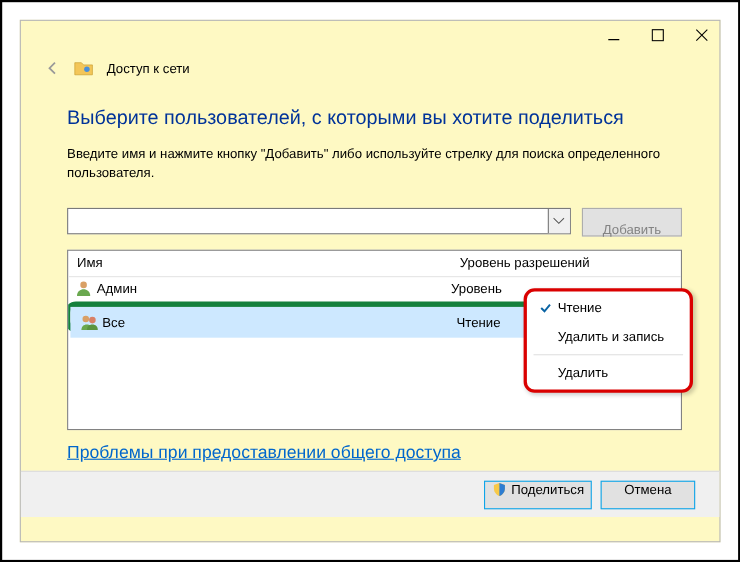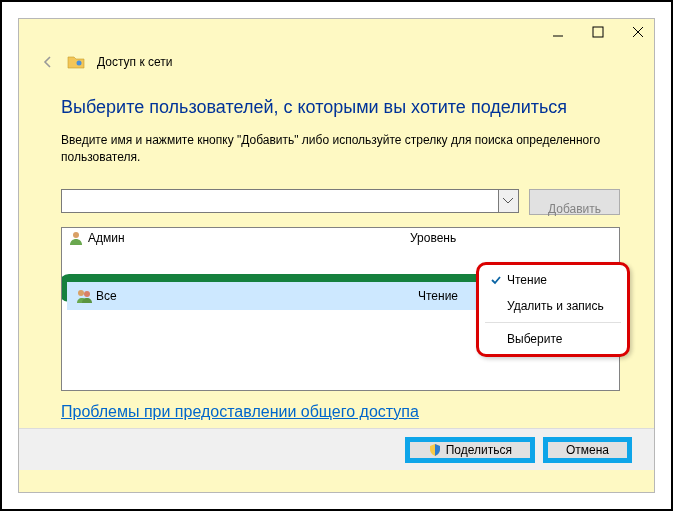--- a/index.html
+++ b/index.html
@@ -23,27 +23,27 @@
   .addbtn{height:24px;padding:12px 18px;border:1px solid #adadad;background:#e1e1e1;color:#838383;font:inherit}
   .tbl{border:1px solid #828282;background:#fff;height:164px;position:relative;overflow:hidden;margin-bottom:12px}
   .thead{display:flex;height:24px;border-bottom:1px solid #e5e5e5}
   .th{padding:4px 8px;font-size:12px;color:#000}
   .th1{flex:0 0 348px}
   .th2{flex:1}
   .trow{display:flex;height:22px;align-items:center;padding:0 6px;font-size:12px}
   .uicon{width:16px;height:16px;margin-right:4px}
   .cell1{flex:0 0 342px;display:flex;align-items:center;overflow:hidden}
   .cell2{flex:1;display:flex;align-items:center;justify-content:space-between}
-  .redring{border:8px solid #15803d;border-radius:10px}
+  .redring{border:5px solid #15803d;border-radius:10px}
   .selrow{position:absolute;top:46px;left:-3px;right:-3px;height:28px;background:#cde8ff}
   .selrow .trow{height:28px;background:#cde8ff;padding:0 9px}
   .droparr svg{display:block}
   .link{color:#0066cc;text-decoration:underline;font-size:16px;cursor:pointer}
   .footer{position:absolute;bottom:0;right:0;height:42px;left:-42px;right:-34px;border-top:1px solid #dcdcdc;background:#f0f0f0;display:flex;align-items:center;justify-content:flex-end;gap:8px;padding-right:22px}
-  .btn{height:26px;padding:0 18px;border:5px solid #0ea5e9;background:#e1e1e1;font:inherit;display:flex;align-items:center;gap:4px;min-width:86px;justify-content:center}
+  .btn{height:26px;padding:0 6px;border:1px solid #0ea5e9;background:#e1e1e1;font:inherit;display:flex;gap:4px;min-width:86px;justify-content:center}
   .shield svg{display:block}
   .menu{position:absolute;top:260px;left:474px;width:154px;border:1px solid #999;background:#fff;box-shadow:2px 2px 4px rgba(0,0,0,.2);padding:2px 0}
   .menu.redring{border:3px solid #da0000;border-radius:10px}
   .mitem{display:flex;align-items:center;height:26px;padding:0 6px;font-size:12px}
   .mitem .chk{width:22px;display:flex;justify-content:center;color:#0a64a4}
   .msep{height:1px;background:#e0e0e0;margin:3px 6px}
 </style>
 </head>
 <body>
 
@@ -94,20 +94,24 @@
           <div class="dd">
             <svg width="10" height="6">
                 <path d="M0 0 L5 5 L10 0" fill="none" stroke="#555" stroke-width="1"></path>
               </svg>
           </div>
         </div>
         <button class="addbtn" disabled="">Добавить</button>
       </div>
 
       <div class="tbl">
+        <div class="thead">
+          <div class="th th1">Имя</div>
+          <div class="th th2">Уровень разрешений</div>
+        </div>
         <div class="trow" style="height:20px;overflow:hidden">
           <div class="cell1">
             <span class="uicon">
               <svg viewBox="0 0 16 16">
                   <circle cx="8" cy="5" r="3" fill="#d9a066"></circle>
                   <path d="M2 15c0-4 3-6 6-6s6 2 6 6" fill="#6aa84f"></path>
                 </svg>
             </span>
             <span>Админ</span>
           </div>
@@ -167,16 +171,16 @@
       </span>
       <span>Чтение</span>
     </div>
     <div class="mitem">
       <span class="chk"></span>
       <span>Удалить и запись</span>
     </div>
     <div class="msep"></div>
     <div class="mitem">
       <span class="chk"></span>
-      <span>Выберите</span>
+      <span>Удалить</span>
     </div>
   </div>
 </div>
 
 </body></html>

